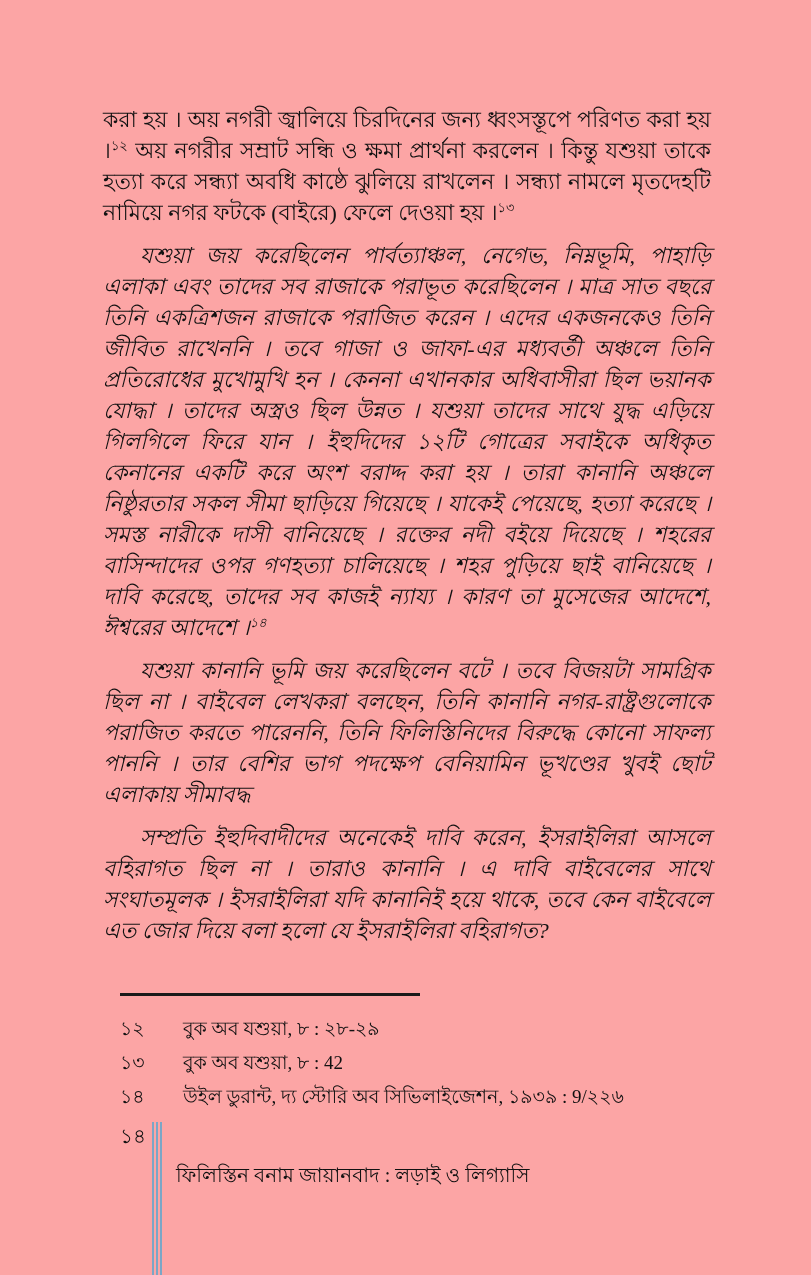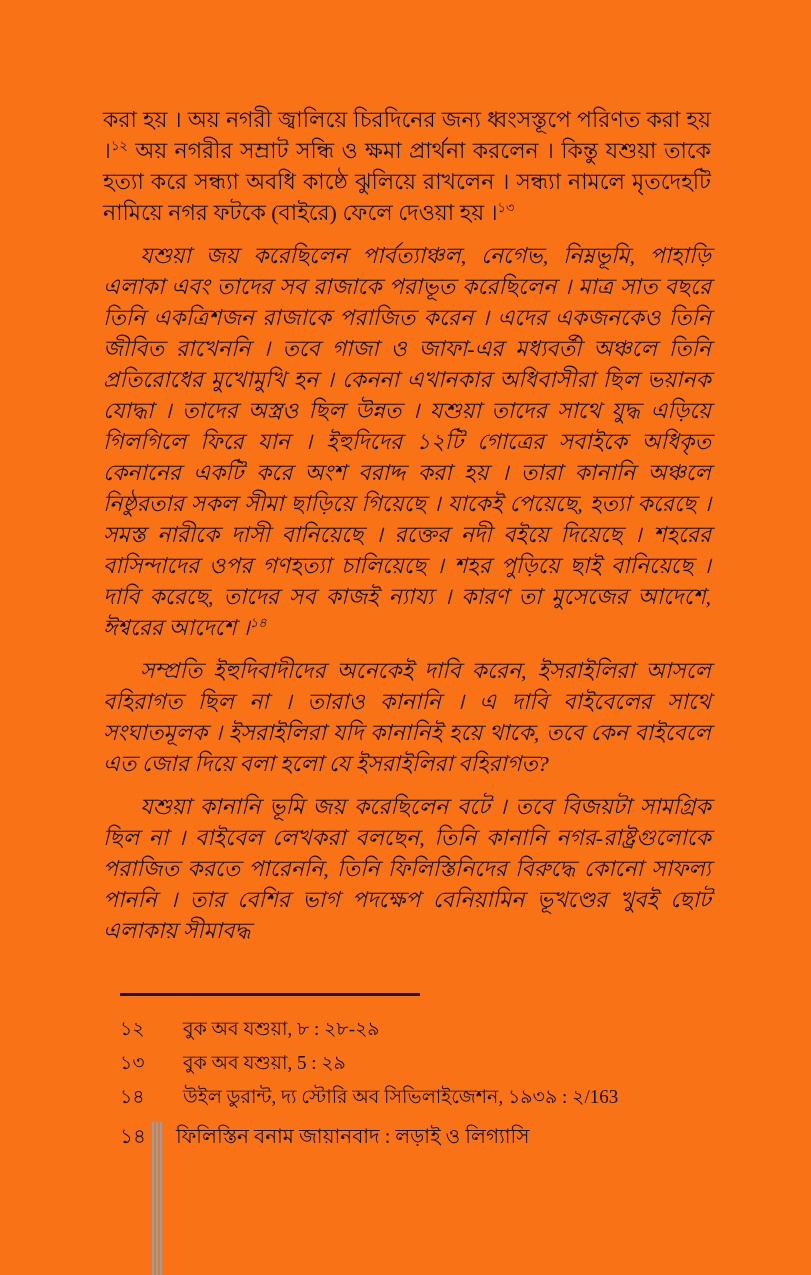--- a/index.html
+++ b/index.html
@@ -1,21 +1,21 @@
 <!DOCTYPE html>
 <html lang="bn"><head>
 <meta charset="utf-8">
 <style>
   * { margin: 0; padding: 0; box-sizing: border-box; }
   html, body { background: #ffffff; }
   .page {
     position: relative;
     width: 811px;
     height: 1275px;
-    background: #f97316;
+    background: #fca5a5;
     overflow: hidden;
     font-family: "Liberation Serif", serif;
     color: #111111;
   }
   
   .text-block {
     position: absolute;
     left: 103px;
     top: 104px;
     width: 608px;
@@ -71,50 +71,51 @@
     margin: 0 14px 0 2px;
     height: 153px;
   }
   .footer-divider .vline {
     width: 2px;
     height: 100%;
   }
   .footer-title {
     font-size: 20px;
     line-height: 28px;
+    margin-top: 39px;
   }
 </style>
 </head>
 <body>
 
 <div class="page">
 
   <div class="text-block">
 
   <p class="para"><span>করা হয় । অয় নগরী জ্বালিয়ে চিরদিনের জন্য ধ্বংসস্তূপে পরিণত করা হয় ।</span><sup>১২</sup><span> অয় নগরীর সম্রাট সন্ধি ও ক্ষমা প্রার্থনা করলেন । কিন্তু যশুয়া তাকে হত্যা করে সন্ধ্যা অবধি কাষ্ঠে ঝুলিয়ে রাখলেন । সন্ধ্যা নামলে মৃতদেহটি নামিয়ে নগর ফটকে (বাইরে) ফেলে দেওয়া হয় ।</span><sup>১৩</sup></p>
       <p class="para indent"><span>যশুয়া জয় করেছিলেন পার্বত্যাঞ্চল, নেগেভ, নিম্নভূমি, পাহাড়ি এলাকা এবং তাদের সব রাজাকে পরাভূত করেছিলেন । মাত্র সাত বছরে তিনি একত্রিশজন রাজাকে পরাজিত করেন । এদের একজনকেও তিনি জীবিত রাখেননি । তবে গাজা ও জাফা-এর মধ্যবর্তী অঞ্চলে তিনি প্রতিরোধের মুখোমুখি হন । কেননা এখানকার অধিবাসীরা ছিল ভয়ানক যোদ্ধা । তাদের অস্ত্রও ছিল উন্নত । যশুয়া তাদের সাথে যুদ্ধ এড়িয়ে গিলগিলে ফিরে যান । ইহুদিদের ১২টি গোত্রের সবাইকে অধিকৃত কেনানের একটি করে অংশ বরাদ্দ করা হয় । তারা কানানি অঞ্চলে নিষ্ঠুরতার সকল সীমা ছাড়িয়ে গিয়েছে । যাকেই পেয়েছে, হত্যা করেছে । সমস্ত নারীকে দাসী বানিয়েছে । রক্তের নদী বইয়ে দিয়েছে । শহরের বাসিন্দাদের ওপর গণহত্যা চালিয়েছে । শহর পুড়িয়ে ছাই বানিয়েছে । দাবি করেছে, তাদের সব কাজই ন্যায্য । কারণ তা মুসেজের আদেশে, ঈশ্বরের আদেশে ।</span><sup>১৪</sup></p>
+      <p class="para indent"><span>যশুয়া কানানি ভূমি জয় করেছিলেন বটে । তবে বিজয়টা সামগ্রিক ছিল না । বাইবেল লেখকরা বলছেন, তিনি কানানি নগর-রাষ্ট্রগুলোকে পরাজিত করতে পারেননি, তিনি ফিলিস্তিনিদের বিরুদ্ধে কোনো সাফল্য পাননি । তার বেশির ভাগ পদক্ষেপ বেনিয়ামিন ভূখণ্ডের খুবই ছোট এলাকায় সীমাবদ্ধ</span></p>
       <p class="para indent"><span>সম্প্রতি ইহুদিবাদীদের অনেকেই দাবি করেন, ইসরাইলিরা আসলে বহিরাগত ছিল না । তারাও কানানি । এ দাবি বাইবেলের সাথে সংঘাতমূলক । ইসরাইলিরা যদি কানানিই হয়ে থাকে, তবে কেন বাইবেলে এত জোর দিয়ে বলা হলো যে ইসরাইলিরা বহিরাগত?</span></p>
-      <p class="para indent"><span>যশুয়া কানানি ভূমি জয় করেছিলেন বটে । তবে বিজয়টা সামগ্রিক ছিল না । বাইবেল লেখকরা বলছেন, তিনি কানানি নগর-রাষ্ট্রগুলোকে পরাজিত করতে পারেননি, তিনি ফিলিস্তিনিদের বিরুদ্ধে কোনো সাফল্য পাননি । তার বেশির ভাগ পদক্ষেপ বেনিয়ামিন ভূখণ্ডের খুবই ছোট এলাকায় সীমাবদ্ধ</span></p>
     </div>
 
   <div class="footnotes">
     <div class="footnote-rule"></div>
     <div>
 
     <div class="footnote-row">
           <span class="fn-num">১২</span>
           <span class="fn-text">বুক অব যশুয়া, ৮ : ২৮-২৯</span>
         </div>
         <div class="footnote-row">
           <span class="fn-num">১৩</span>
-          <span class="fn-text">বুক অব যশুয়া, 5 : ২৯</span>
+          <span class="fn-text">বুক অব যশুয়া, ৮ : 42</span>
         </div>
         <div class="footnote-row">
           <span class="fn-num">১৪</span>
-          <span class="fn-text">উইল ডুরান্ট, দ্য স্টোরি অব সিভিলাইজেশন, ১৯৩৯ : ২/163</span>
+          <span class="fn-text">উইল ডুরান্ট, দ্য স্টোরি অব সিভিলাইজেশন, ১৯৩৯ : 9/২২৬</span>
         </div>
       </div>
   </div>
 
   <div class="footer">
     <span class="footer-page-num">১৪</span>
     <span class="footer-divider">
       <span class="vline" style="background: rgb(123, 166, 198);"></span>
       <span class="vline" style="background: rgb(123, 166, 198);"></span>
       <span class="vline" style="background: rgb(123, 166, 198);"></span>

